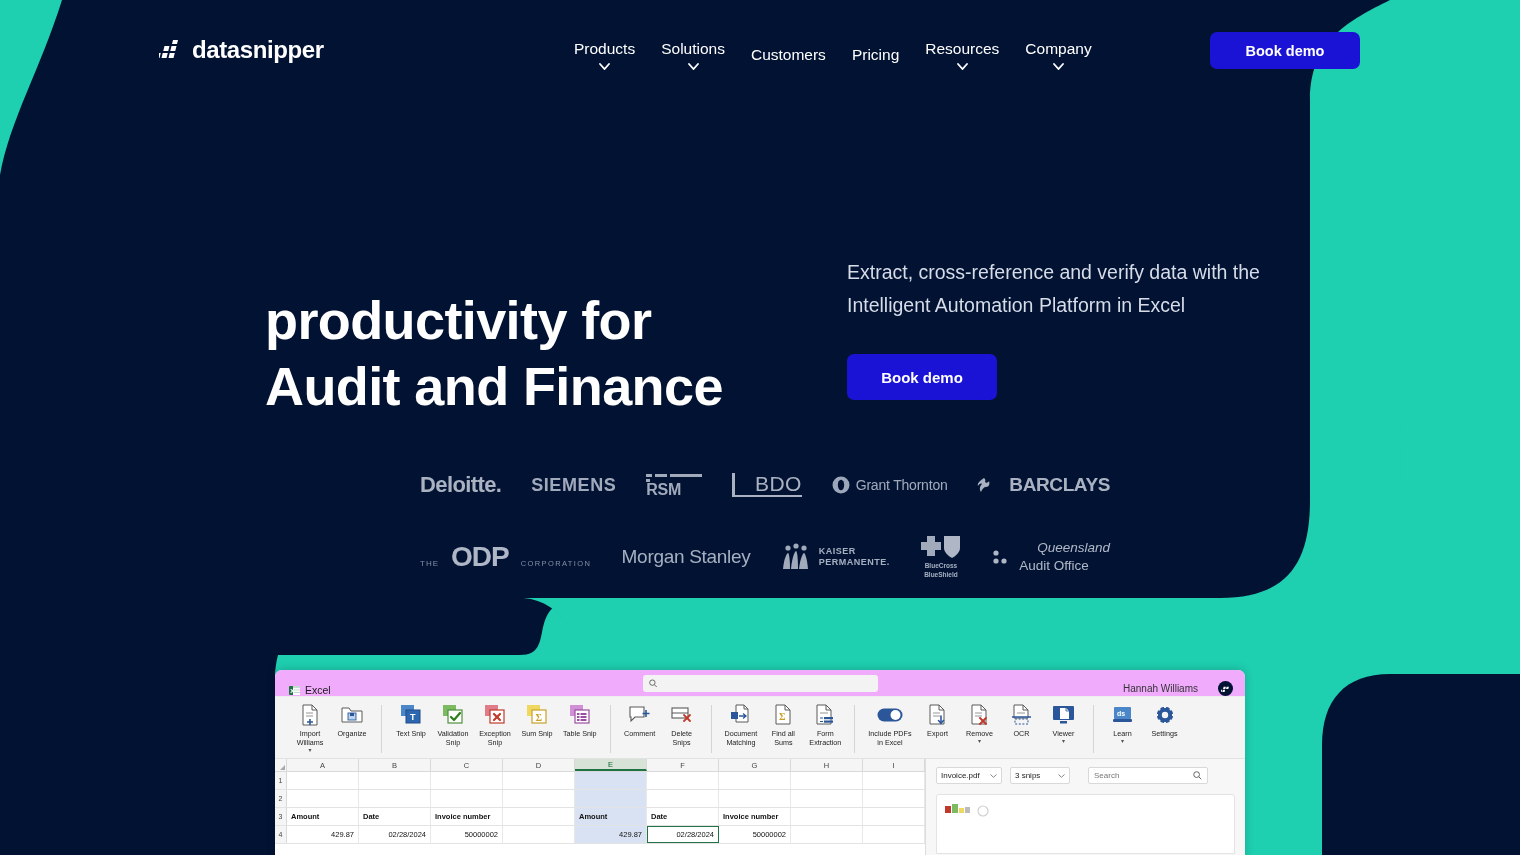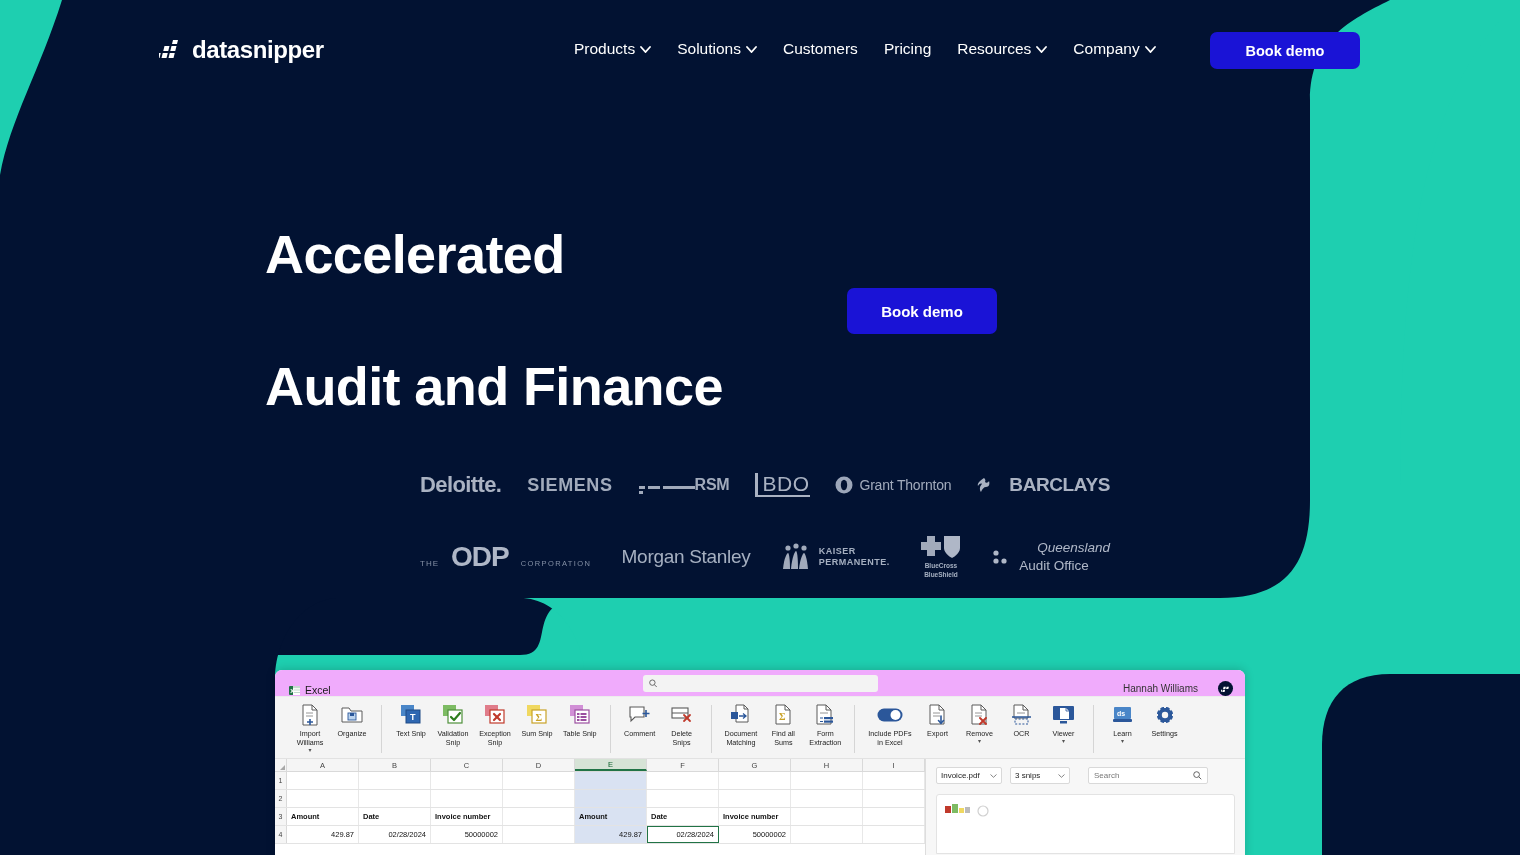--- a/index.html
+++ b/index.html
@@ -18,21 +18,21 @@
     position:absolute; top:0; left:0; width:1520px; height:100px;
     display:flex; align-items:center; z-index:20;
   }
   .logo { position:absolute; left:159px; top:38px; display:flex; align-items:center; gap:9px; }
   .logo-mark { width:24px; height:20px; }
   .logo-text { color:#fff; font-size:24px; font-weight:700; letter-spacing:-0.4px; line-height:1; }
 
   .nav { position:absolute; left:574px; top:40px; display:flex; align-items:center; gap:26px; }
   .nav-item {
     display:flex; align-items:center; gap:5px;
-    color:#fff; font-size:15.5px; font-weight:400; cursor:pointer; white-space:nowrap;
+    color:#fff; font-size:15.5px; font-weight:400; cursor:pointer; white-space:nowrap;flex-direction:column;
   }
   .chev { display:inline-block; width:11px; height:7px; }
 
   .book-demo-top {
     position:absolute; left:1210px; top:32px;
     width:150px; height:37px; border-radius:7px;
     background:#1A13D6; color:#fff; font-size:14.5px; font-weight:700;
     display:flex; align-items:center; justify-content:center; cursor:pointer;
     border:none; font-family:inherit;
   }
@@ -246,52 +246,53 @@
       <svg class="chev" viewBox="0 0 11 7">
           <path d="M1 1 L5.5 6 L10 1" stroke="#fff" stroke-width="1.8" fill="none" stroke-linecap="round"></path>
         </svg>
     </div>
   </nav>
 
   <button class="book-demo-top">Book demo</button>
 </div>
 
 <h1 class="hero-title">
-  <span>Accelerated</span><br>
   <br>
+  <span>productivity for</span><br>
   <span>Audit and Finance</span>
 </h1>
 
 <div class="hero-right">
+  <p class="hero-sub">Extract, cross-reference and verify data with the Intelligent Automation Platform in Excel</p>
   <div class="hero-btns">
     <button class="btn-primary">Book demo</button>
   </div>
 </div>
 
 <div class="logos-row1">
 
   <div class="cl" style="font-size:22px;font-weight:700;letter-spacing:-0.6px;color:#CFD6E2;">
     <span>Deloitte.</span>
   </div>
 
   <div class="cl" style="font-size:18px;font-weight:700;letter-spacing:0.6px;color:#C4CCDA;">
     <span>SIEMENS</span>
   </div>
 
-  <div class="cl" style="flex-direction:row;align-items:flex-end;">
+  <div class="cl" style="flex-direction:column;align-items:flex-start;">
     <svg width="56" height="10" viewBox="0 0 56 10">
       <rect x="0" y="2" width="6" height="3" fill="#C4CCDA"></rect>
       <rect x="9" y="2" width="12" height="3" fill="#C4CCDA"></rect>
       <rect x="24" y="2" width="32" height="3" fill="#C4CCDA"></rect>
       <rect x="0" y="7" width="4" height="3" fill="#C4CCDA"></rect>
     </svg>
     <span style="font-size:16px;font-weight:700;letter-spacing:-0.2px;color:#C4CCDA;margin-top:-1px;">RSM</span>
   </div>
 
-  <div class="cl" style="font-size:21px;font-weight:400;letter-spacing:0.5px;color:#CFD6E2;border-left:3px solid #CFD6E2;border-bottom:2px solid #CFD6E2;padding-left:4px;line-height:1.05;">
+  <div class="cl" style="font-size:21px;font-weight:400;letter-spacing:0.5px;color:#CFD6E2;border-left:3px solid #CFD6E2;border-bottom:2px solid #CFD6E2;padding-left:20px;line-height:1.05;">
     <span>BDO</span>
   </div>
 
   <div class="cl" style="gap:6px;">
     <svg width="18" height="18" viewBox="0 0 18 18">
       <circle cx="9" cy="9" r="8.5" fill="#BFC8D8"></circle>
       <ellipse cx="9" cy="9" rx="3.2" ry="5.2" fill="#021232"></ellipse>
     </svg>
     <span style="font-size:14px;color:#C4CCDA;letter-spacing:-0.2px;">Grant Thornton</span>
   </div>

